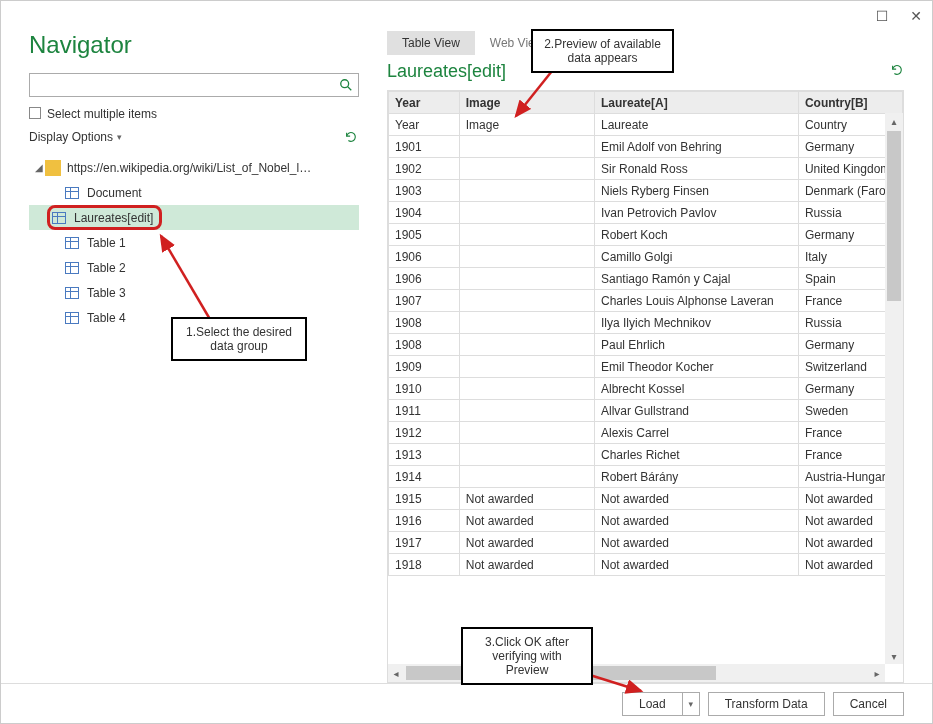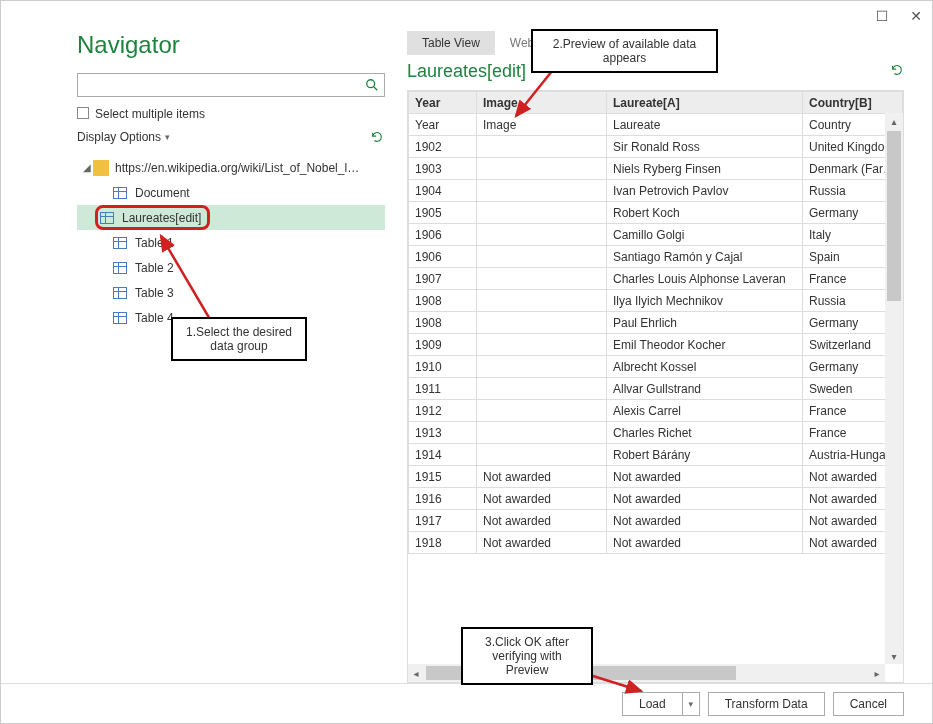--- a/index.html
+++ b/index.html
@@ -3,21 +3,21 @@
 <meta charset="utf-8">
 <style>
 * { box-sizing: border-box; margin: 0; padding: 0; }
 body { font-family: "Segoe UI", Tahoma, sans-serif; font-size: 12px; background: #fff; color: #333; width: 933px; height: 724px; overflow: hidden; position: relative; }
 
 .dialog { width: 933px; height: 724px; background: #fff; border: 1px solid #ccc; position: relative; }
 
 .titlebar { height: 30px; display: flex; justify-content: flex-end; align-items: center; padding-right: 8px; gap: 18px; }
 .titlebar .win-btn { width: 16px; height: 16px; display: flex; align-items: center; justify-content: center; color: #555; font-size: 14px; cursor: default; }
 
-.main { display: flex; height: calc(100% - 70px); padding: 0 28px 0 28px; gap: 22px; margin-left: 48px; }
+.main { display: flex; height: calc(100% - 70px); padding: 0 28px 0 28px; gap: 28px; }
 
 .left { width: 330px; }
 .nav-title { color: #1d843f; font-size: 24px; font-weight: 300; margin-bottom: 14px; }
 
 .searchbox { display: flex; border: 1px solid #ababab; height: 24px; margin-bottom: 10px; }
 .searchbox input { flex: 1; border: none; outline: none; padding: 0 6px; font-size: 12px; }
 .searchbox .search-ic { width: 24px; display: flex; align-items: center; justify-content: center; color: #1d843f; }
 
 .checkbox-row { display: flex; align-items: flex-start; gap: 6px; margin-bottom: 8px; font-size: 12px; color: #333; }
 .checkbox-row .cb { width: 12px; height: 12px; border: 1px solid #888; display: inline-block; }
@@ -182,20 +182,26 @@
               </tr>
             </thead>
           <tbody id="tbody">
               <tr>
                 <td>Year</td>
                 <td>Image</td>
                 <td>Laureate</td>
                 <td>Country</td>
               </tr>
               <tr>
+                <td>1901</td>
+                <td></td>
+                <td>Emil Adolf von Behring</td>
+                <td>Germany</td>
+              </tr>
+              <tr>
                 <td>1902</td>
                 <td></td>
                 <td>Sir Ronald Ross</td>
                 <td>United Kingdom</td>
               </tr>
               <tr>
                 <td>1903</td>
                 <td></td>
                 <td>Niels Ryberg Finsen</td>
                 <td>Denmark (Faroe</td>
@@ -330,21 +336,21 @@
   <div class="annotation" style="left:170px; top:316px; width:136px;">1.Select the desired data group</div>
   <svg class="arrow-svg" style="left:140px; top:225px;" width="90" height="100">
     <defs>
         <marker id="ah1" markerWidth="8" markerHeight="8" refX="6" refY="3" orient="auto">
           <path d="M0,0 L7,3 L0,6 Z" fill="#d02020"></path>
         </marker>
       </defs>
     <line x1="70" y1="95" x2="20" y2="10" stroke="#d02020" stroke-width="2.5" marker-end="url(#ah1)"></line>
   </svg>
 
-  <div class="annotation" style="left:530px; top:28px; width:187px;">2.Preview of available data appears</div>
+  <div class="annotation" style="left:530px; top:28px; width:143px;">2.Preview of available data appears</div>
   <svg class="arrow-svg" style="left:505px; top:60px;" width="60" height="70">
     <defs>
         <marker id="ah2" markerWidth="8" markerHeight="8" refX="6" refY="3" orient="auto">
           <path d="M0,0 L7,3 L0,6 Z" fill="#d02020"></path>
         </marker>
       </defs>
     <line x1="50" y1="5" x2="10" y2="55" stroke="#d02020" stroke-width="2.5" marker-end="url(#ah2)"></line>
   </svg>
 
   <div class="annotation" style="left:460px; top:626px; width:132px;">3.Click OK after verifying with Preview</div>

